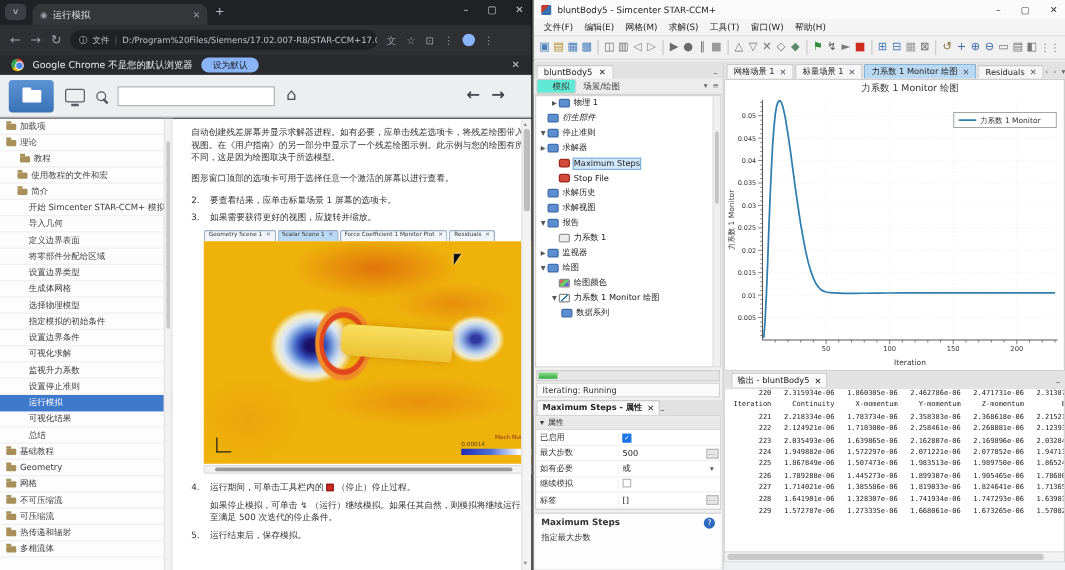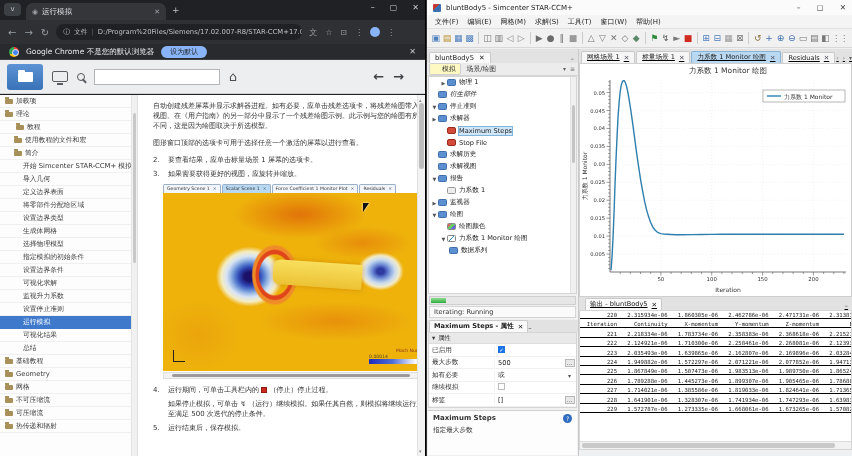--- a/index.html
+++ b/index.html
@@ -118,21 +118,21 @@
   .s-main{position:absolute;left:0;top:49px;right:0;bottom:0;display:flex;}
 
   .s-left{width:152px;display:flex;flex-direction:column;border-right:1px solid #c9c9c9;background:#f0f0f0;}
   .sl-tabbar{height:14px;background:#e2e2e2;display:flex;align-items:flex-end;font-size:6.8px;color:#222;}
   .sl-tab{background:#fafafa;border:1px solid #c9c9c9;border-bottom:none;border-radius:2px 2px 0 0;
     padding:1px 5px;display:flex;gap:5px;align-items:center;margin-left:2px;}
   .sl-tabbar .min, .sr-tabbar .min, .sr-outbar .min{margin-left:auto;padding:0 4px;color:#555;font-size:7px;}
   .sl-subtabs{height:13px;background:#ececec;display:flex;align-items:center;font-size:6.8px;color:#333;
     border-bottom:1px solid #d5d5d5;padding-left:2px;gap:2px;}
   .sl-subtab{padding:0 4px;}
-  .sl-subtab.active{background:#fef9c3;border:1px solid #cfcfcf;border-radius:2px;padding-left:12px;}
+  .sl-subtab.active{background:#5eead4;border:1px solid #cfcfcf;border-radius:2px;padding-left:12px;}
   .sl-subtabs .icons{margin-left:auto;color:#666;font-size:6px;padding-right:3px;display:flex;gap:4px;}
   .sl-tree{height:223px;background:#fff;border:1px solid #d5d5d5;margin:0 1px;position:relative;overflow:hidden;}
   .t-row{height:12px;display:flex;align-items:center;font-size:6.6px;color:#222;white-space:nowrap;}
   .t-row.sel .t-lbl{background:#cfe6f8;outline:1px solid #7fb4dd;}
   .t-arrow{width:7px;color:#555;font-size:5px;text-align:center;flex:0 0 7px;}
   .t-icon{flex:0 0 9px;height:7px;margin-right:3px;border-radius:1.5px;}
   .i-folder{background:#5b8fd0;border:1px solid #3f6ea8;}
   .i-crit{background:#d24a3a;border:1px solid #9c2a1c;border-radius:2px;}
   .i-report{background:#ececec;border:1px solid #999;}
   .i-palette{background:linear-gradient(135deg,#d66 33%,#6c6 33% 66%,#66d 66%);border:1px solid #888;}
@@ -157,21 +157,21 @@
     font-size:5.5px;line-height:6px;}
   .chk{display:inline-block;width:7px;height:7px;border:1px solid #bbb;background:#fff;}
   .chk.on{background:#1a73e8;border-color:#1a73e8;color:#fff;font-size:5.5px;line-height:7px;text-align:center;}
   .sl-help{height:46px;background:#fdfdfd;border-top:1px solid #cfcfcf;margin:2px 1px 1px 1px;
     padding:3px 5px;font-size:6.6px;color:#333;position:relative;}
   .sl-help .ht{font-weight:bold;font-size:7px;}
   .help-q{position:absolute;right:5px;top:3px;width:9px;height:9px;border-radius:50%;background:#2f6bbf;
     color:#fff;font-size:6px;text-align:center;line-height:9px;}
   .sl-help .hd{margin-top:4px;}
 
-  .s-right{flex:1;display:flex;flex-direction:column;min-width:0;text-decoration:underline;}
+  .s-right{flex:1;display:flex;flex-direction:column;min-width:0;}
   .sr-tabbar{height:14px;background:#e2e2e2;display:flex;align-items:flex-end;gap:1px;padding-left:2px;
     font-size:6.6px;color:#222;}
   .v-tab{background:#f6f6f6;border:1px solid #c9c9c9;border-bottom:none;border-radius:2px 2px 0 0;
     padding:1px 5px;display:flex;gap:4px;align-items:center;white-space:nowrap;}
   .v-tab.active{background:#b9d8f2;border-color:#8ab4d6;}
   .v-tab .x{color:#556;}
   .sr-tabbar .endicons{margin-left:auto;display:flex;gap:4px;color:#666;font-size:6px;padding:0 3px 2px 0;}
   .sr-plot{height:234px;background:#fff;border:1px solid #cfcfcf;position:relative;}
   .sr-outbar{height:13px;background:#e2e2e2;display:flex;align-items:flex-end;font-size:6.6px;color:#222;}
   .sr-outtab{background:#fafafa;border:1px solid #c9c9c9;border-bottom:none;border-radius:2px 2px 0 0;
@@ -327,20 +327,24 @@
             <span class="d-folder"></span>
             <span>不可压缩流</span>
           </div>
           <div class="d-side-row" style="padding-left: 5px;">
             <span class="d-folder"></span>
             <span>可压缩流</span>
           </div>
           <div class="d-side-row" style="padding-left: 5px;">
             <span class="d-folder"></span>
             <span>热传递和辐射</span>
+          </div>
+          <div class="d-side-row" style="padding-left: 5px;">
+            <span class="d-folder"></span>
+            <span>多相流体</span>
           </div>
           <div class="d-sidescroll">
             <div class="d-sidethumb"></div>
           </div>
         </div>
 
       <div class="d-content">
         <p>自动创建残差屏幕并显示求解器进程。如有必要，应单击残差选项卡，将残差绘图带入视图。在《用户指南》的另一部分中显示了一个残差绘图示例。此示例与您的绘图有所不同，这是因为绘图取决于所选模型。</p>
         <p>图形窗口顶部的选项卡可用于选择任意一个激活的屏幕以进行查看。</p>
         <div class="d-step">

